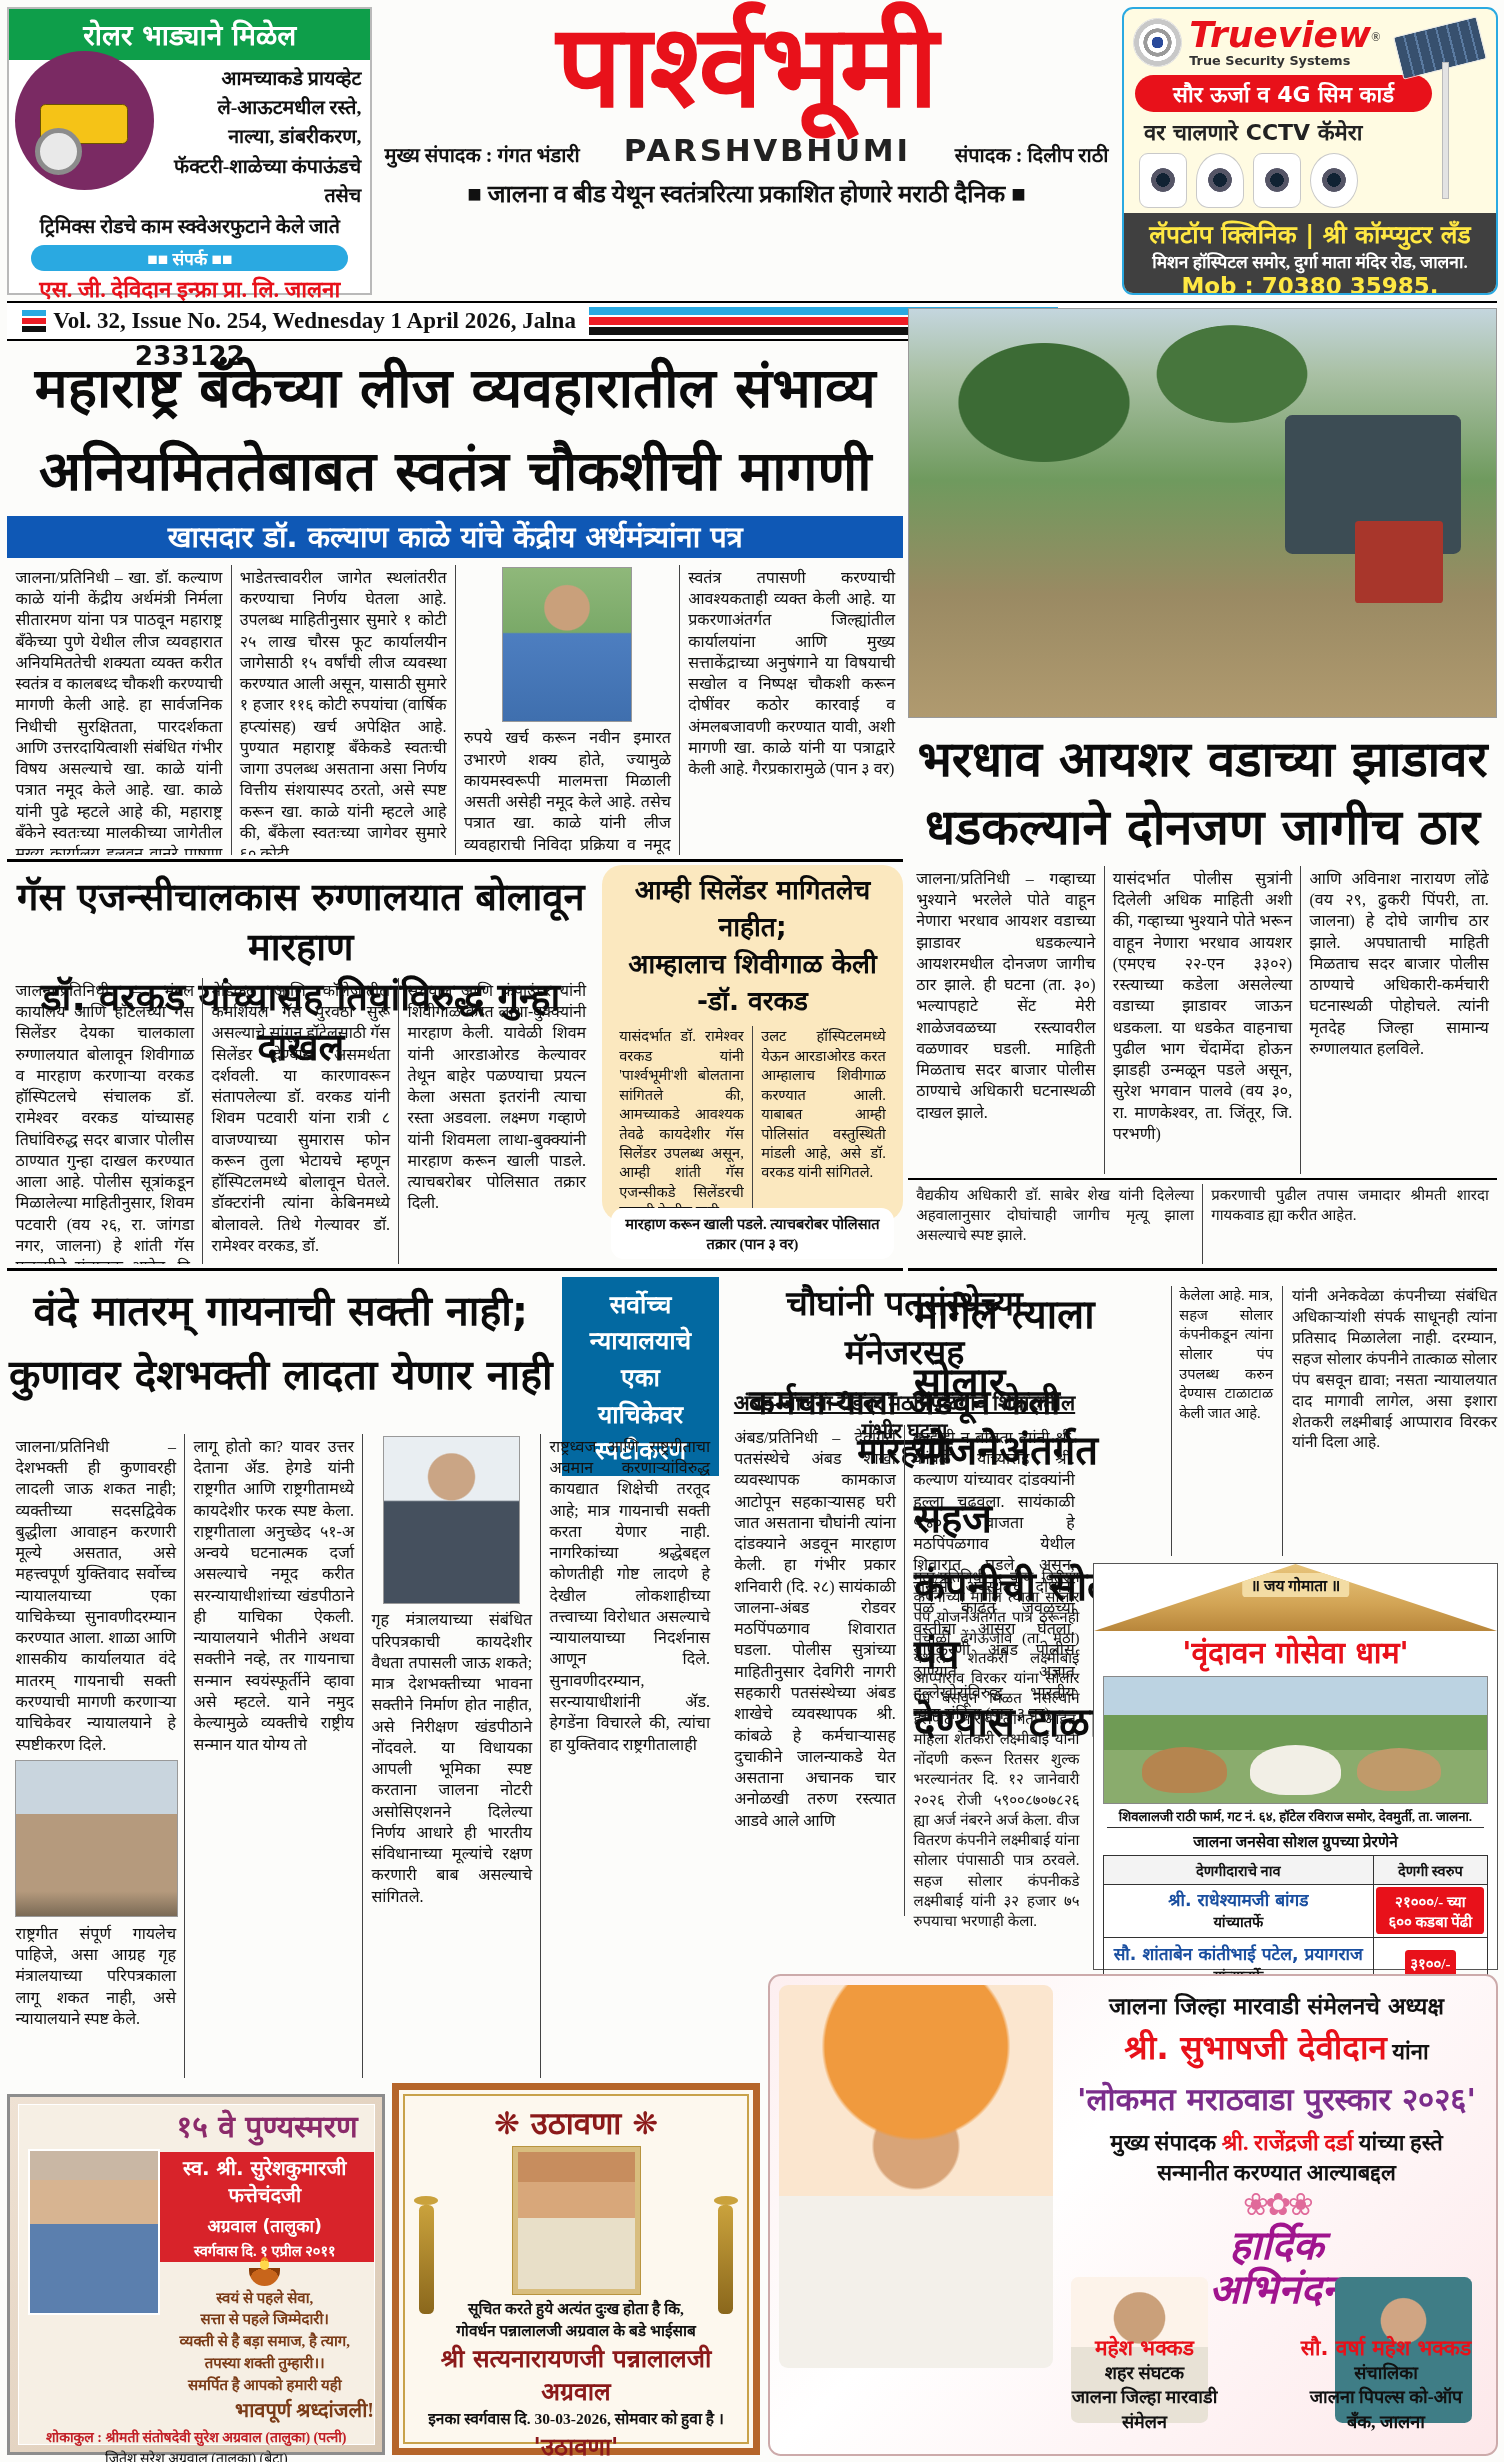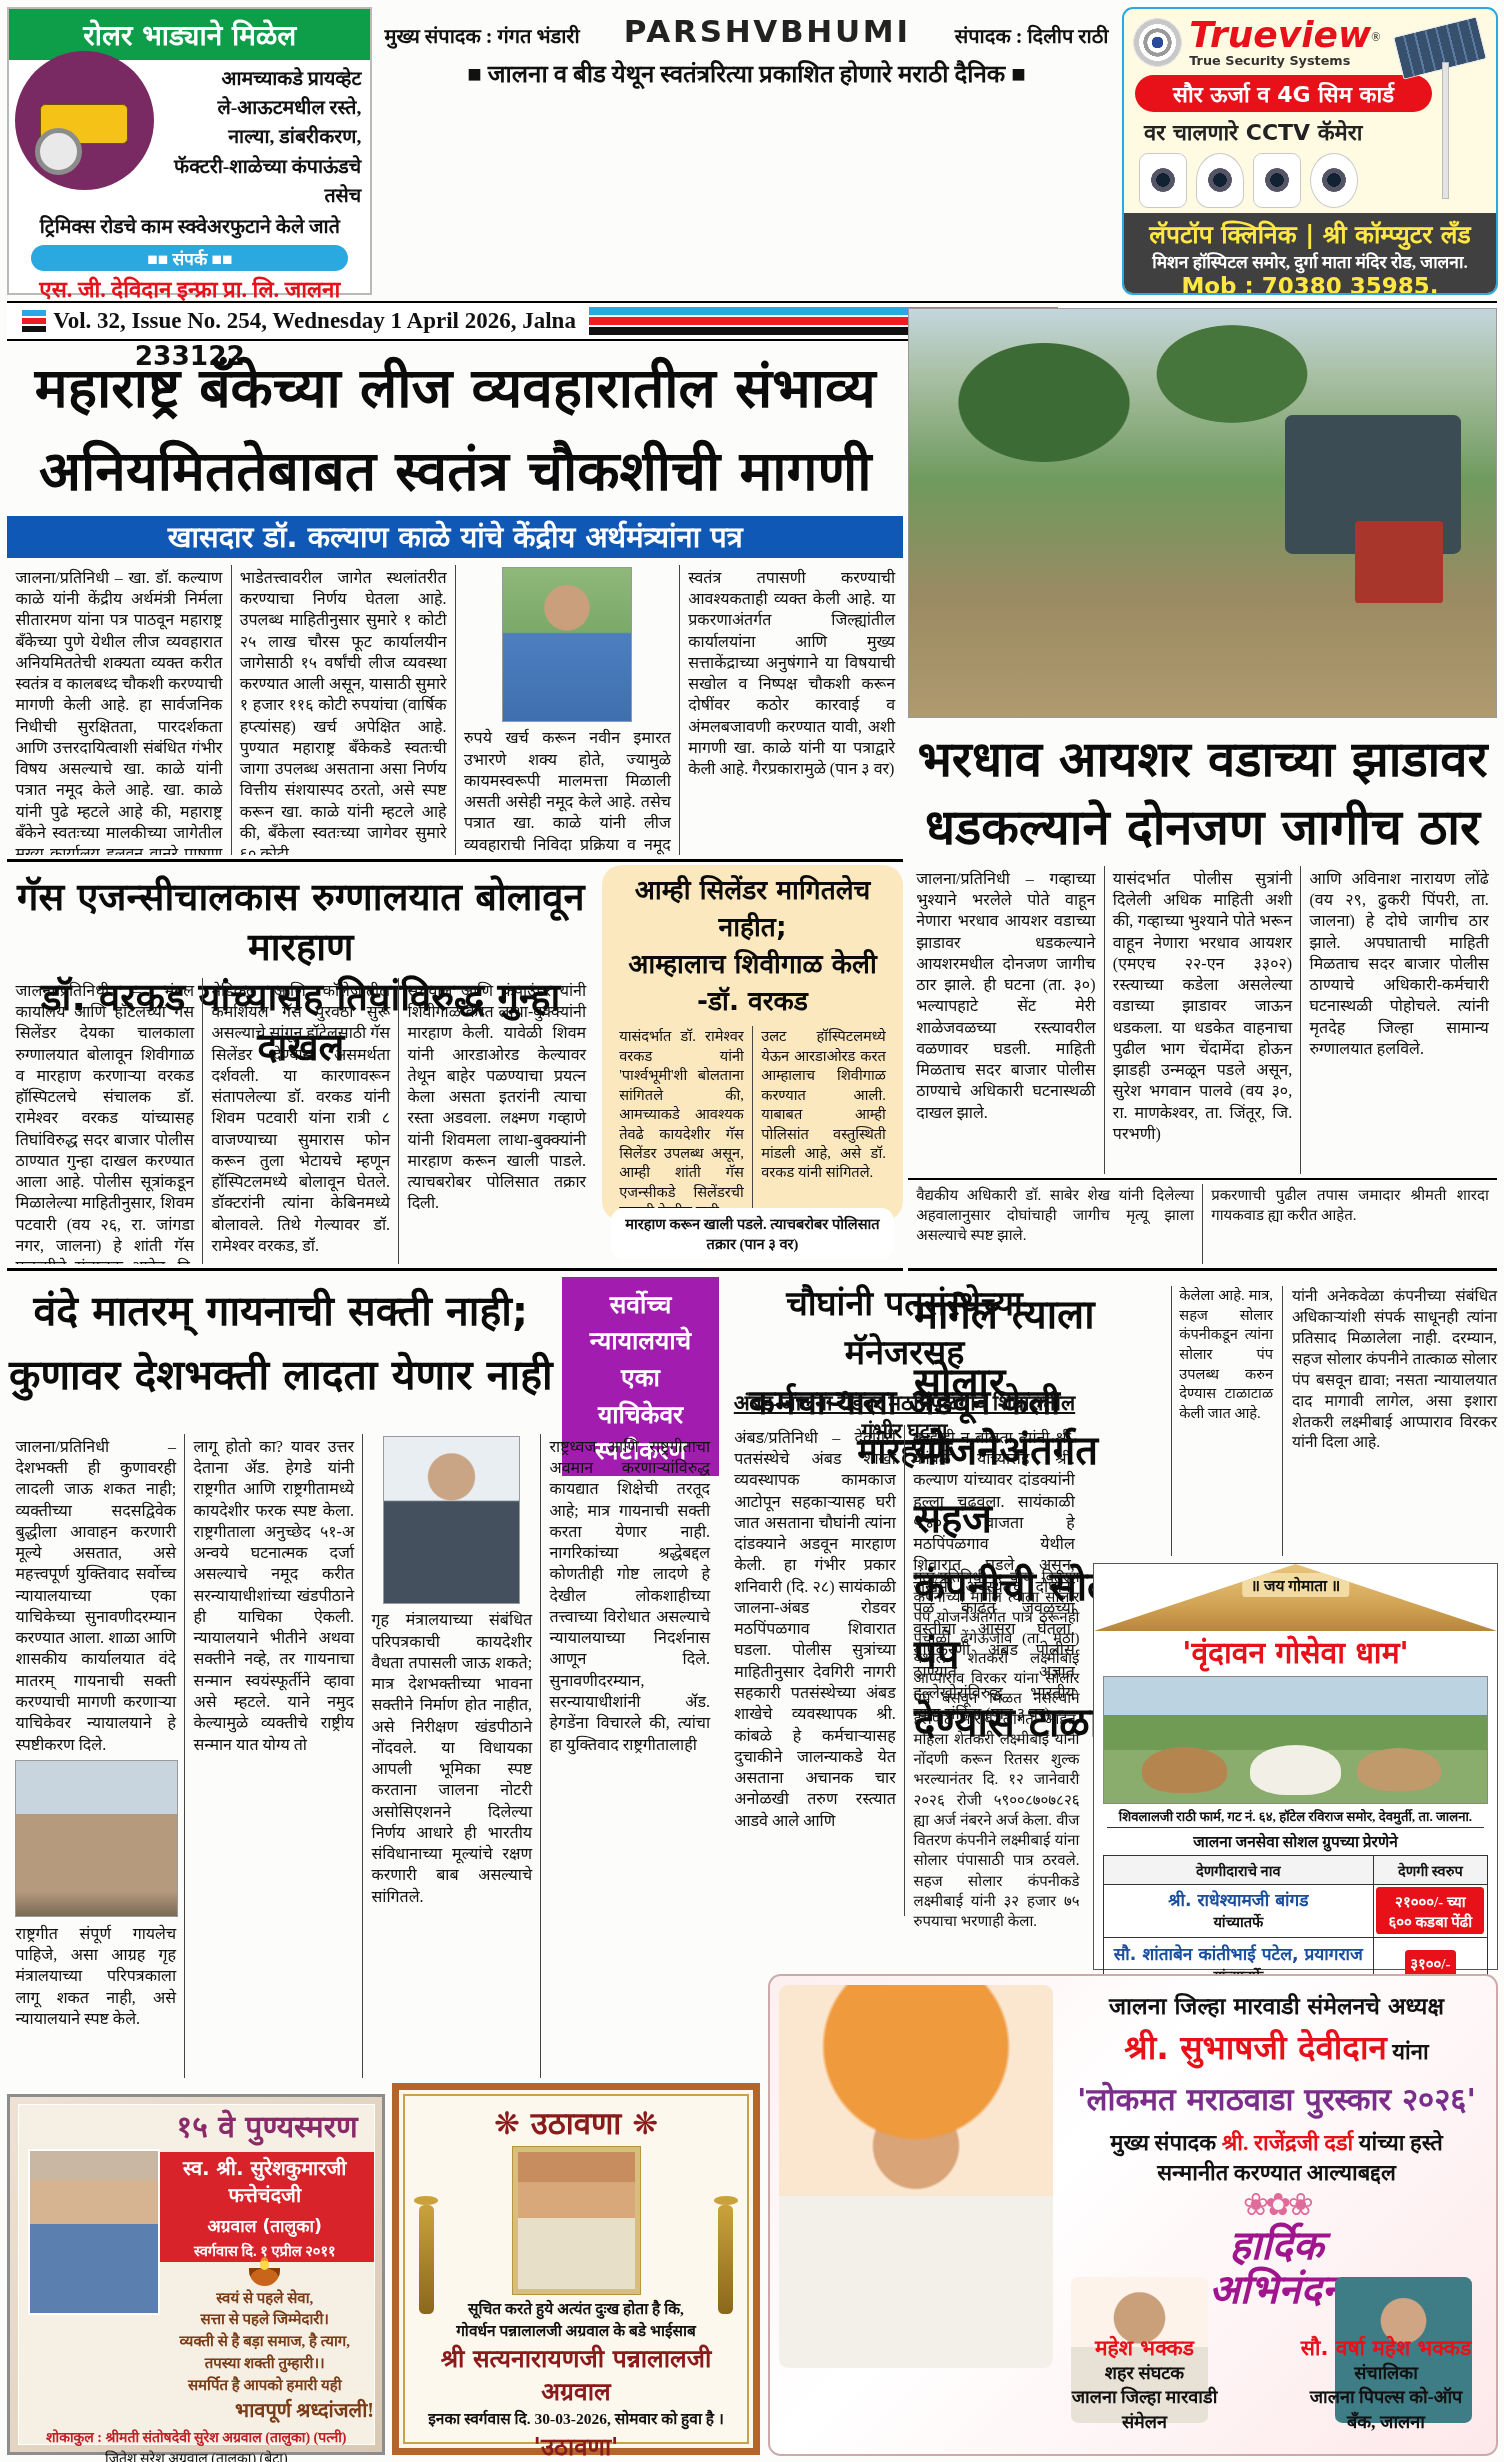--- a/index.html
+++ b/index.html
@@ -58,21 +58,21 @@
   .mini-flag i{height:6.4px;display:block;}
   .stripes{flex:1;display:flex;flex-direction:column;gap:2.7px;margin:0 12.8px;}
   .stripes i{height:7.3px;display:block;}
   .f-blue{background:#2aa9e1;} .f-red{background:#ee1c25;} .f-black{background:#111;}
   
   .kicker{background:#0f58b5;color:#fff;font-family:"DejaVu Sans",sans-serif;font-weight:800;
           font-size:29px;text-align:center;line-height:42px;}
   .photo{border:1.8px solid #999;}
   .yellow-box{background:#fbe8bf;border-radius:20px;padding:7.3px 9px;}
   .ybox-note{background:#fff;border-radius:12.8px;font-size:14.6px;font-weight:bold;padding:5.5px 9px;text-align:center;}
-  .pink-box{background:#a21caf;color:#fff;font-family:"DejaVu Sans",sans-serif;font-weight:800;
+  .pink-box{background:#0369a1;color:#fff;font-family:"DejaVu Sans",sans-serif;font-weight:800;
             font-size:24.6px;text-align:center;display:flex;flex-direction:column;justify-content:center;gap:3.6px;}
   .subhead{font-weight:bold;font-size:21px;text-decoration:underline;text-align:center;}
   
   .goseva{border:1.8px solid #555;background:#fff;}
   .roof{height:67px;background:linear-gradient(180deg,#e8c57c 0%,#d2a455 60%,#b8863b 100%);
         clip-path:polygon(0 100%,50% 0,100% 100%);position:relative;}
   .roof-label{position:absolute;left:50%;top:9px;transform:translateX(-50%);background:#f3dca4;
               font-weight:bold;font-size:15.5px;padding:0.9px 9px;border-radius:3.6px;}
   .goseva-title{color:#e8111a;font-family:"DejaVu Sans",sans-serif;font-weight:800;font-size:30px;text-align:center;}
   .cow-photo{height:126px;margin:3.6px 9px;border:0.9px solid #888;position:relative;
@@ -142,20 +142,21 @@
     </div>
     <div class="roller-last">
       <b>ट्रिमिक्स</b><span> रोडचे काम स्क्वेअरफुटाने केले जाते</span>
     </div>
     <div class="contact-pill">■■ संपर्क ■■</div>
     <div class="roller-co">एस. जी. देविदान इन्फ्रा प्रा. लि. जालना</div>
     <div class="roller-ph">मो. 9422216339, ☎ : 233122</div>
   </div>
 
   <div class="abs" style="left:379px;top:7.3px;width:735px;height:288px;">
+    <div class="mast-title">पार्श्वभूमी</div>
     <div class="mast-row" style="margin-top:5.5px;">
       <span class="mast-ed">मुख्य संपादक : गंगत भंडारी</span>
       <span class="mast-en">PARSHVBHUMI</span>
       <span class="mast-ed">संपादक : दिलीप राठी</span>
     </div>
     <div class="mast-tag">■ जालना व बीड येथून स्वतंत्ररित्या प्रकाशित होणारे मराठी दैनिक ■</div>
   </div>
 
   <div class="abs tv-ad" style="left:1122px;top:7.3px;width:376px;height:288px;">
     <div class="tv-logo-row">

